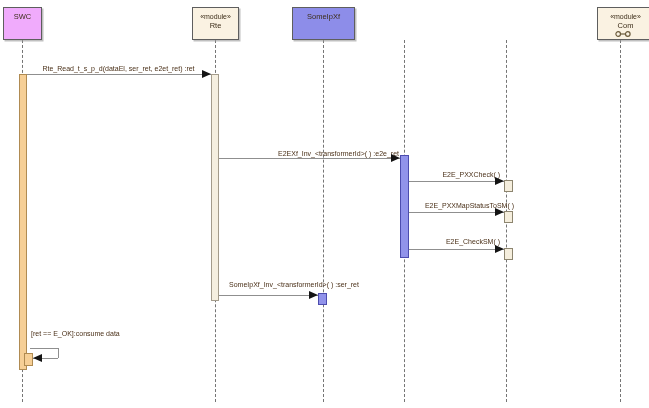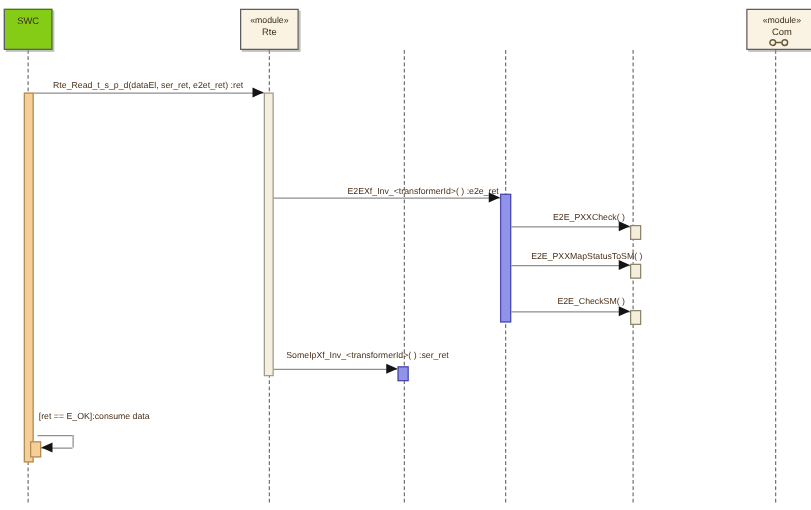--- a/index.html
+++ b/index.html
@@ -11,21 +11,21 @@
     font-family:"Liberation Sans","DejaVu Sans",sans-serif;
   }
   
   .pbox{
     position:absolute;top:7px;height:33px;box-sizing:border-box;
     border:1px solid #5e5e5e;
     box-shadow:1.5px 1.5px 0 rgba(150,150,150,.6);
     text-align:center;padding-top:4px;
     font-size:7.5px;line-height:9px;color:#3d2e1a;
   }
-  .pbox.orange{background:#84cc16;}
+  .pbox.orange{background:#f0abfc;}
   .pbox.blue{background:#8d8de9;}
   .pbox.cream{background:#faf2e2;}
   .stereo{font-size:7px;}
   
   .lifeline{position:absolute;width:0;top:40px;height:362px;border-left:1px dashed #757575;}
   
   .act{position:absolute;box-sizing:border-box;}
   .act.orange{background:#f6cf96;border:1px solid #b08b52;}
   .act.cream{background:#f5efe0;border:1px solid #a39b8b;}
   .act.blue{background:#9193ea;border:1px solid #4c4cae;}
@@ -56,20 +56,23 @@
 
   <div class="pbox orange" style="left:3px;width:39px;">
     <div>SWC</div>
   </div>
 
   <div class="pbox cream" style="left:192px;width:47px;">
     <div class="stereo">«module»</div>
     <div>Rte</div>
   </div>
 
+  <div class="pbox blue" style="left:292px;width:63px;">
+    <div>SomeIpXf</div>
+  </div>
 
 
 
   <div class="pbox cream" style="left:597px;width:57px;">
     <div class="stereo">«module»</div>
     <div>Com</div>
     <svg class="icon-conn" width="16" height="8" viewBox="0 0 16 8">
       <line x1="5.5" y1="4" x2="10.5" y2="4" stroke="#6b5b3b" stroke-width="1.2"></line>
       <circle cx="3.2" cy="4" r="2.3" fill="#faf2e2" stroke="#6b5b3b" stroke-width="1.2"></circle>
       <circle cx="12.8" cy="4" r="2.3" fill="#faf2e2" stroke="#6b5b3b" stroke-width="1.2"></circle>

